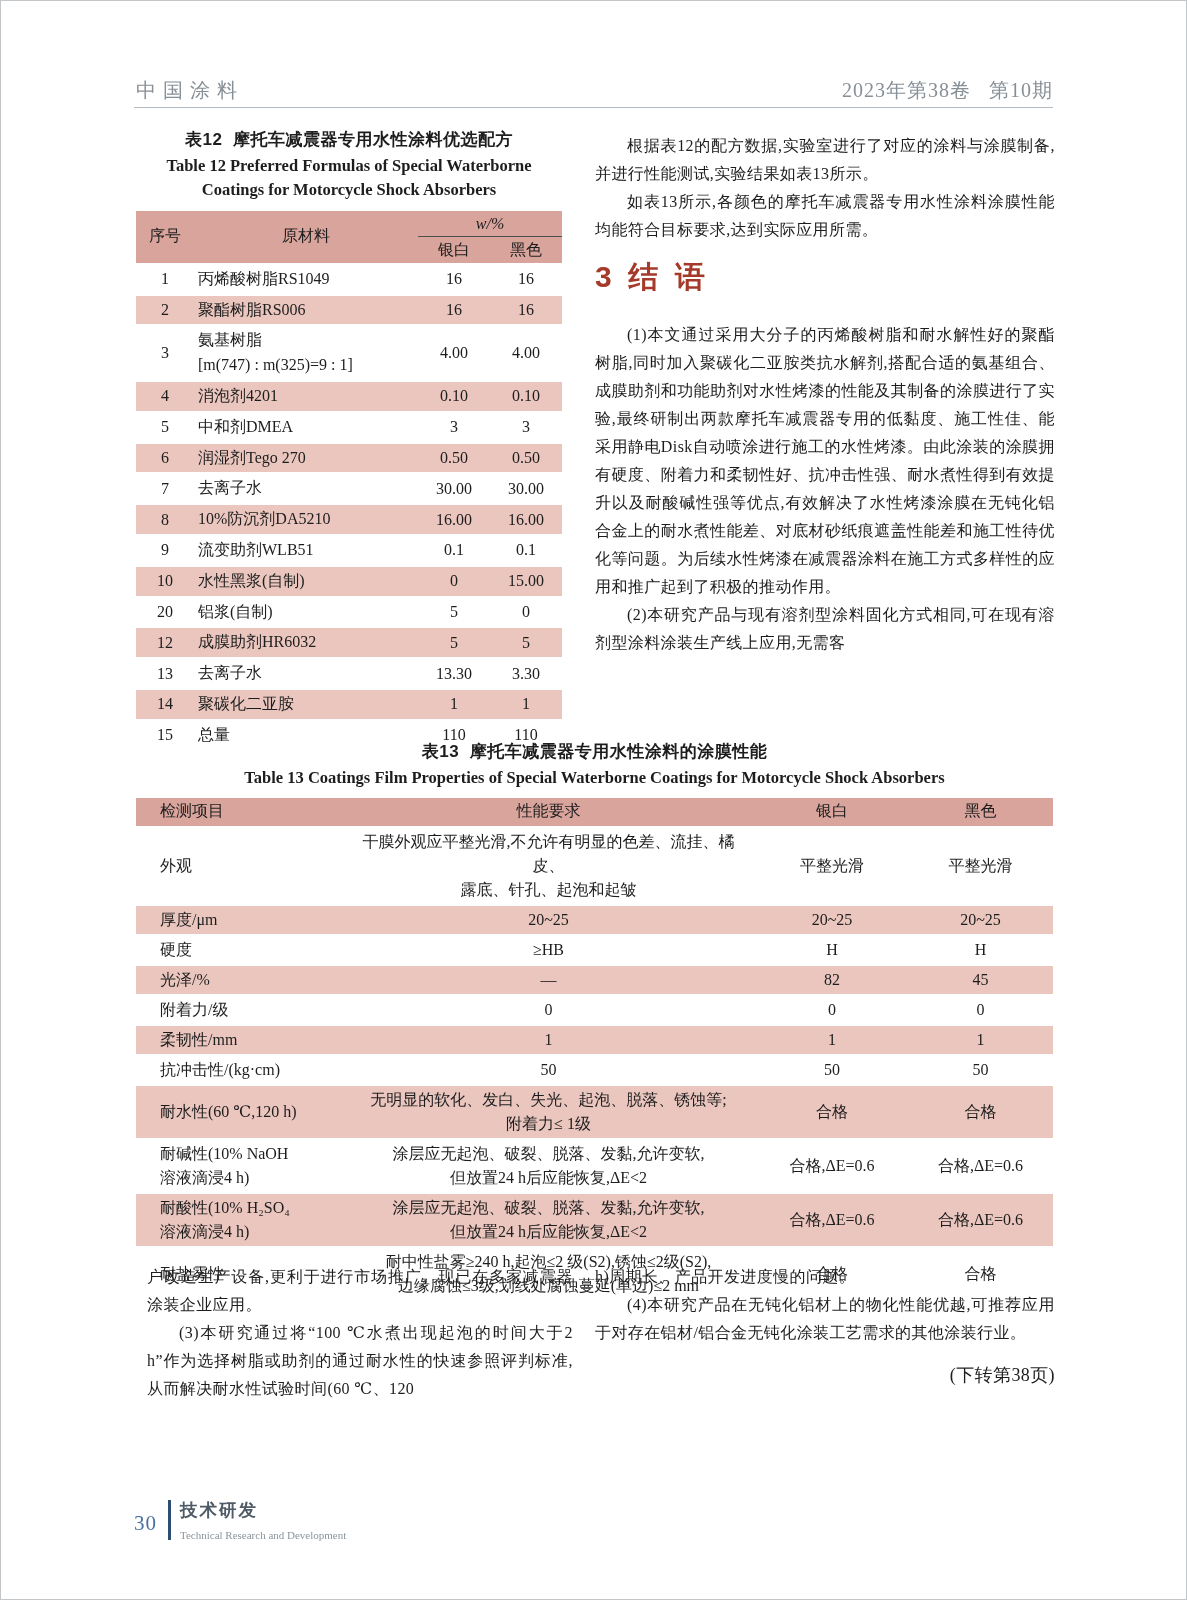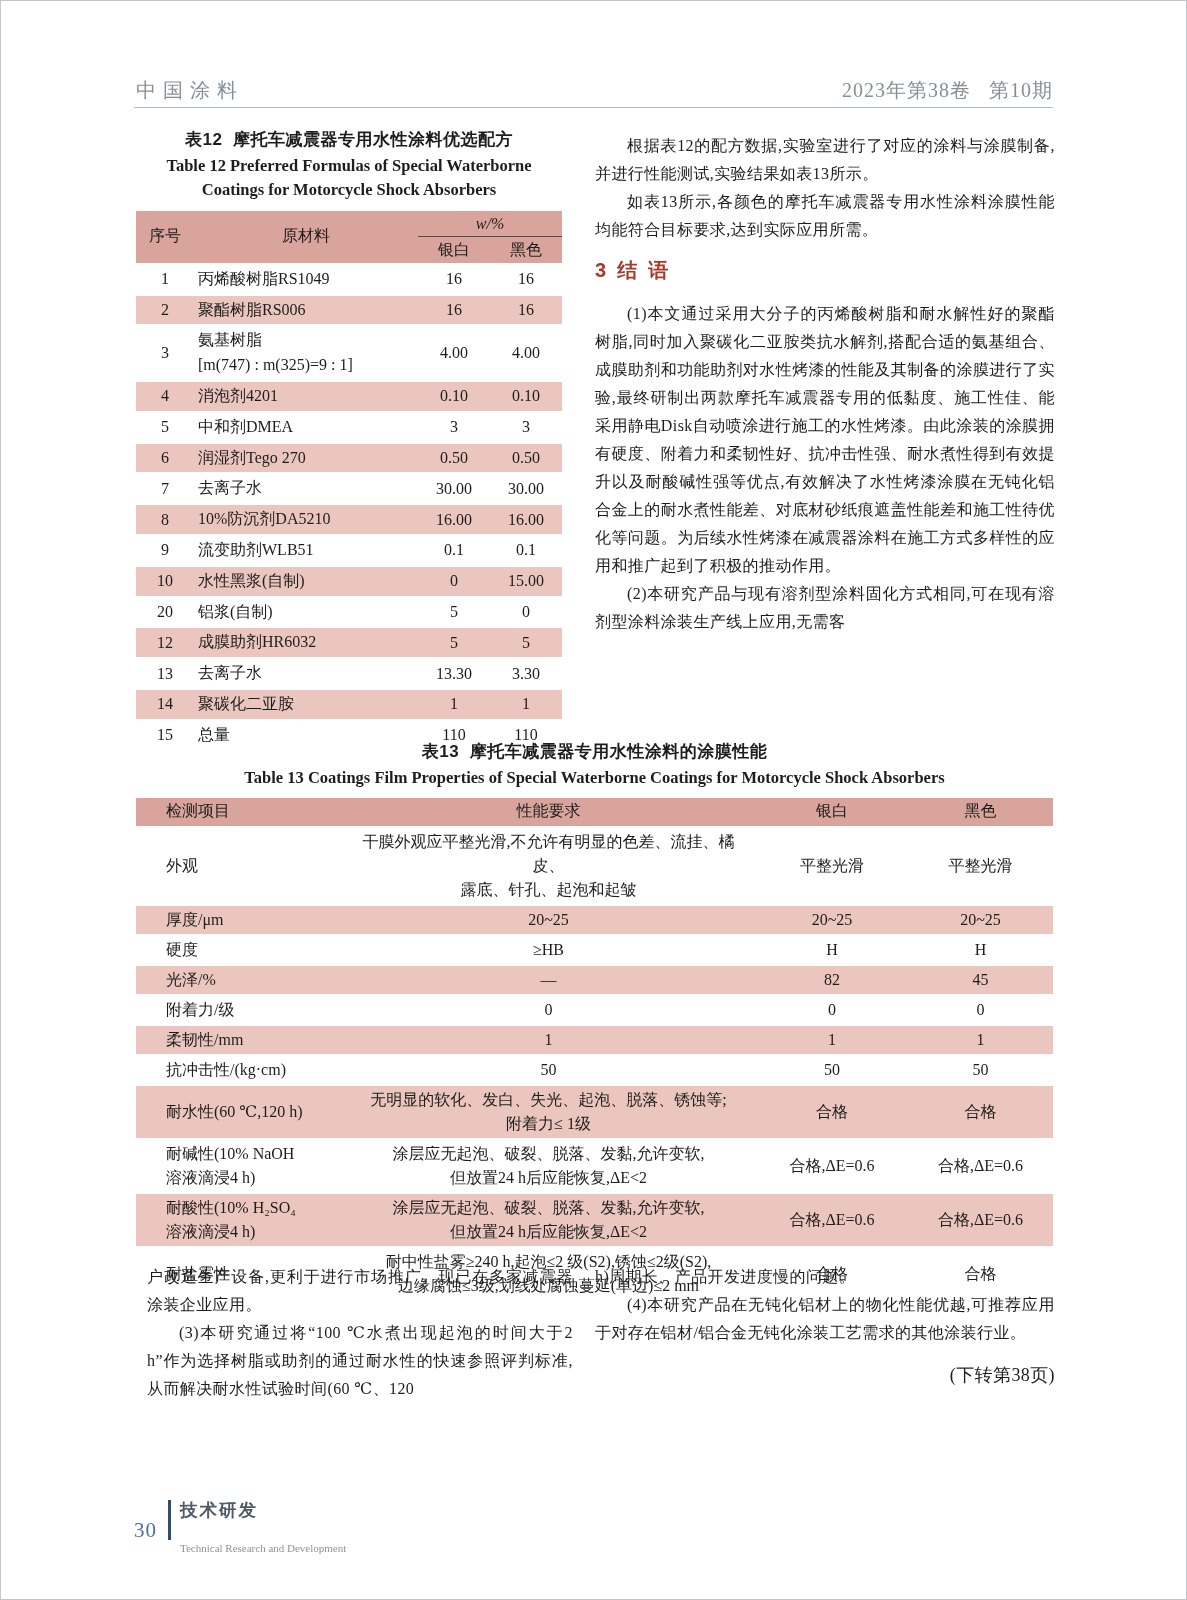--- a/index.html
+++ b/index.html
@@ -48,52 +48,52 @@
   #table12 .col-silver, #table12 .col-black { width:72px; text-align:center; }
 
   
   .para {
     font-size:16px; line-height:28px; text-align:justify; text-indent:2em;
     letter-spacing:0.4px;
   }
   .para.noindent { text-indent:0; }
   .section-heading {
     font-family:"Liberation Sans","DejaVu Sans",sans-serif;
-    color:#a53a2a; font-weight:bold; font-size:20px; white-space:pre;
-    margin:13px 0 16px 0;
+    color:#a53a2a; font-weight:bold; font-size:30px; white-space:pre;
+    margin:13px 0 23px 0;
   }
 
   
   .table13-block { position:absolute; left:135px; top:739px; width:917px; }
   #table13 { width:100%; border-collapse:separate; border-spacing:0; margin-top:8px; font-size:16px; }
   #table13 th, #table13 td { font-weight:normal; border-bottom:2px solid #fff; padding:2px 6px; }
   #table13 thead th { background:#d8a49c; height:30px; text-align:center; }
   #table13 tbody tr:nth-child(even) { background:#eac6be; }
   #table13 tbody td { height:28px; vertical-align:middle; line-height:24px; }
-  #table13 .col-item { width:205px; text-align:left; padding-left:30px; white-space:pre-line; }
+  #table13 .col-item { width:205px; text-align:left; padding-left:24px; white-space:pre-line; }
   #table13 .col-req  { text-align:center; white-space:pre-line; }
   #table13 .col-silver { width:152px; text-align:center; }
   #table13 .col-black  { width:145px; text-align:center; }
 
   
   .bottom-left  { position:absolute; left:146px; top:1262px; width:426px; }
   .bottom-right { position:absolute; left:594px; top:1262px; width:460px; }
   .note-line { font-size:18px; text-align:right; margin-top:16px; letter-spacing:0.4px; }
 
   
   .footer { position:absolute; left:133px; top:1497px; display:flex; align-items:stretch; }
   .footer .page-num {
     font-size:21px; color:#4a72a0; align-self:center; margin-top:8px; letter-spacing:1px;
   }
   .footer .bar { width:3px; background:#2e4d73; margin:2px 9px 0 11px; height:40px; }
   .footer .sec-cn {
     font-family:Liberation Serif, serif;
     font-weight:bold; font-size:17.5px; color:#4e5a66; letter-spacing:2px;
   }
-  .footer .sec-en { font-size:11px; color:#8b949c; margin-top:20px; }
+  .footer .sec-en { font-size:11px; color:#8b949c; margin-top:7px; }
 </style>
 </head>
 <body>
 
 <div class="page">
 
   <div class="running-head">
     <span class="journal">中国涂料</span>
     <span class="issue">2023年第38卷   第10期</span>
   </div>

